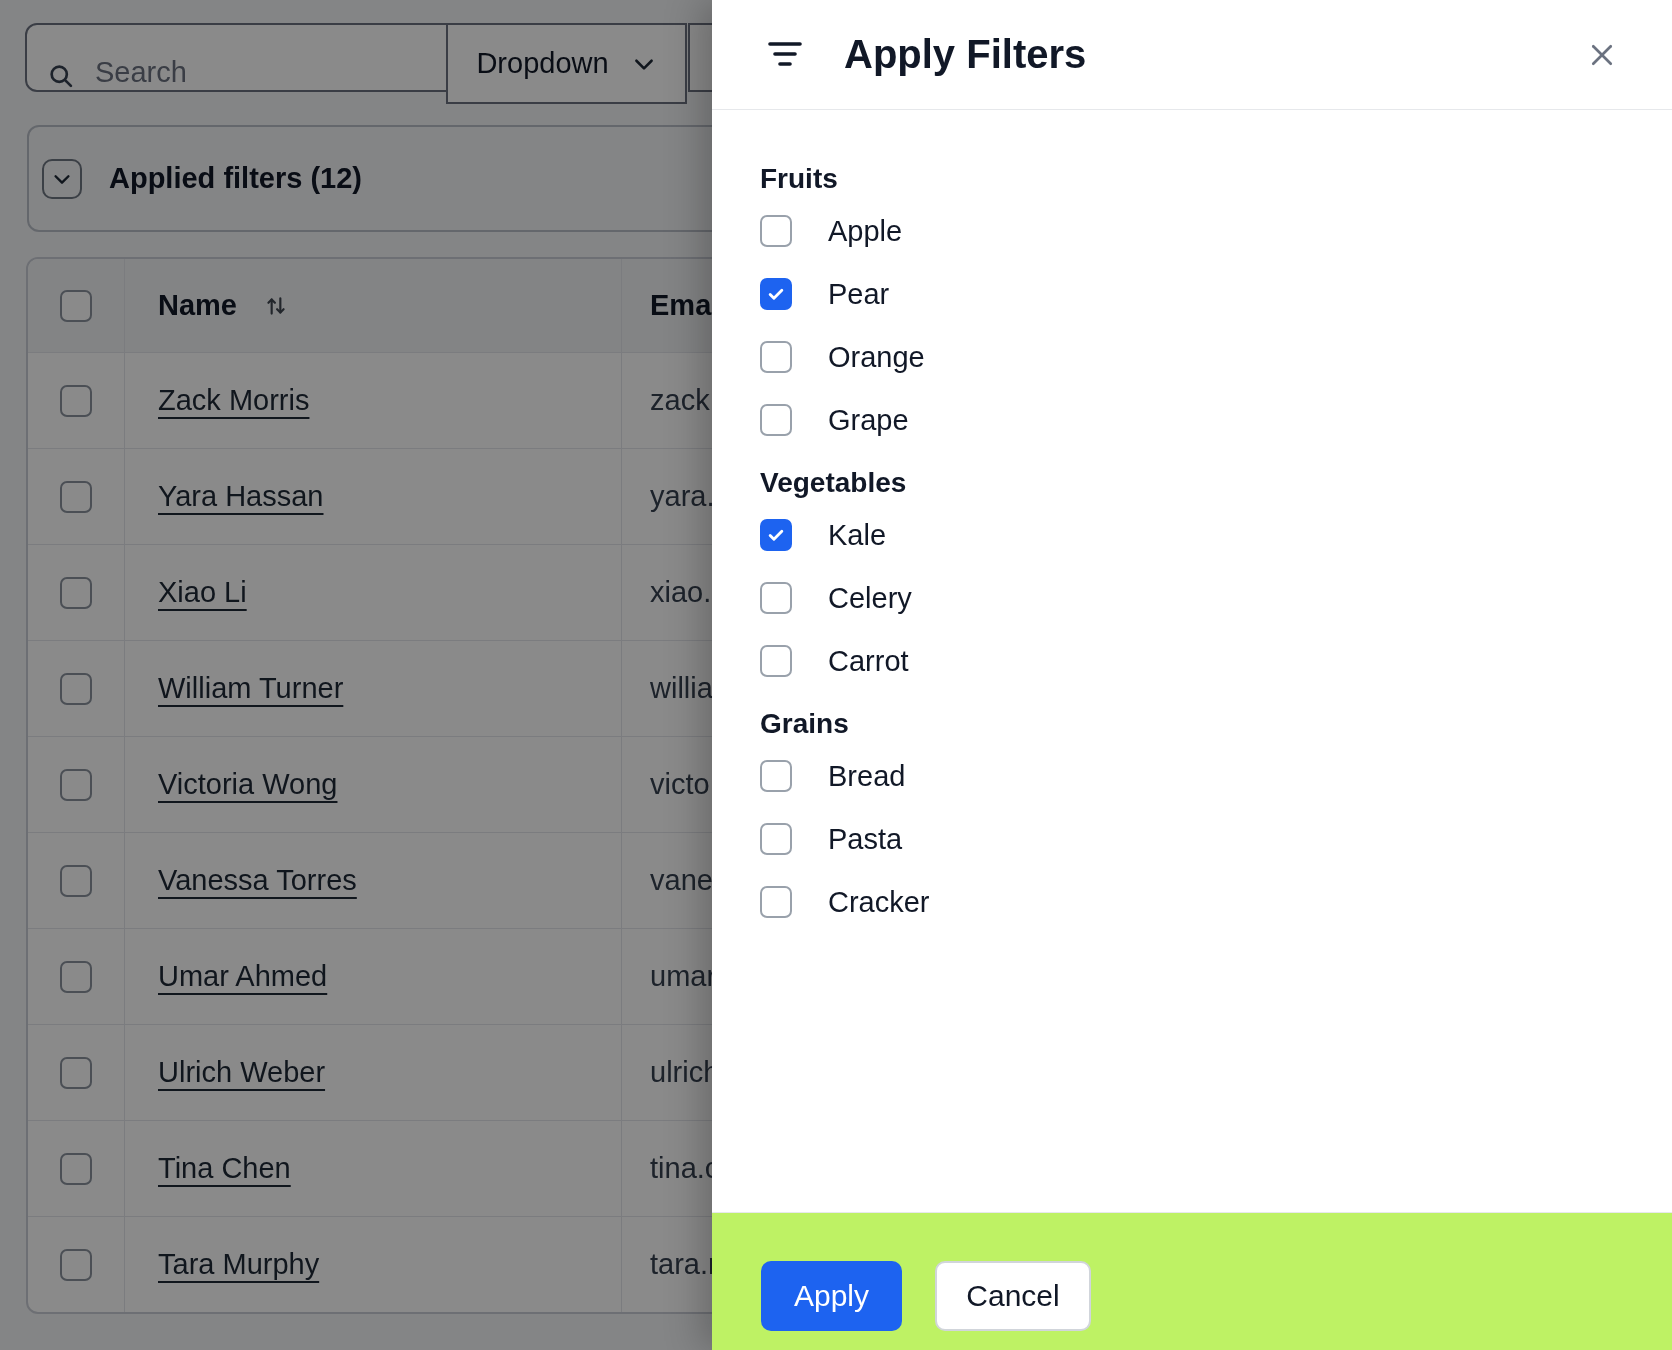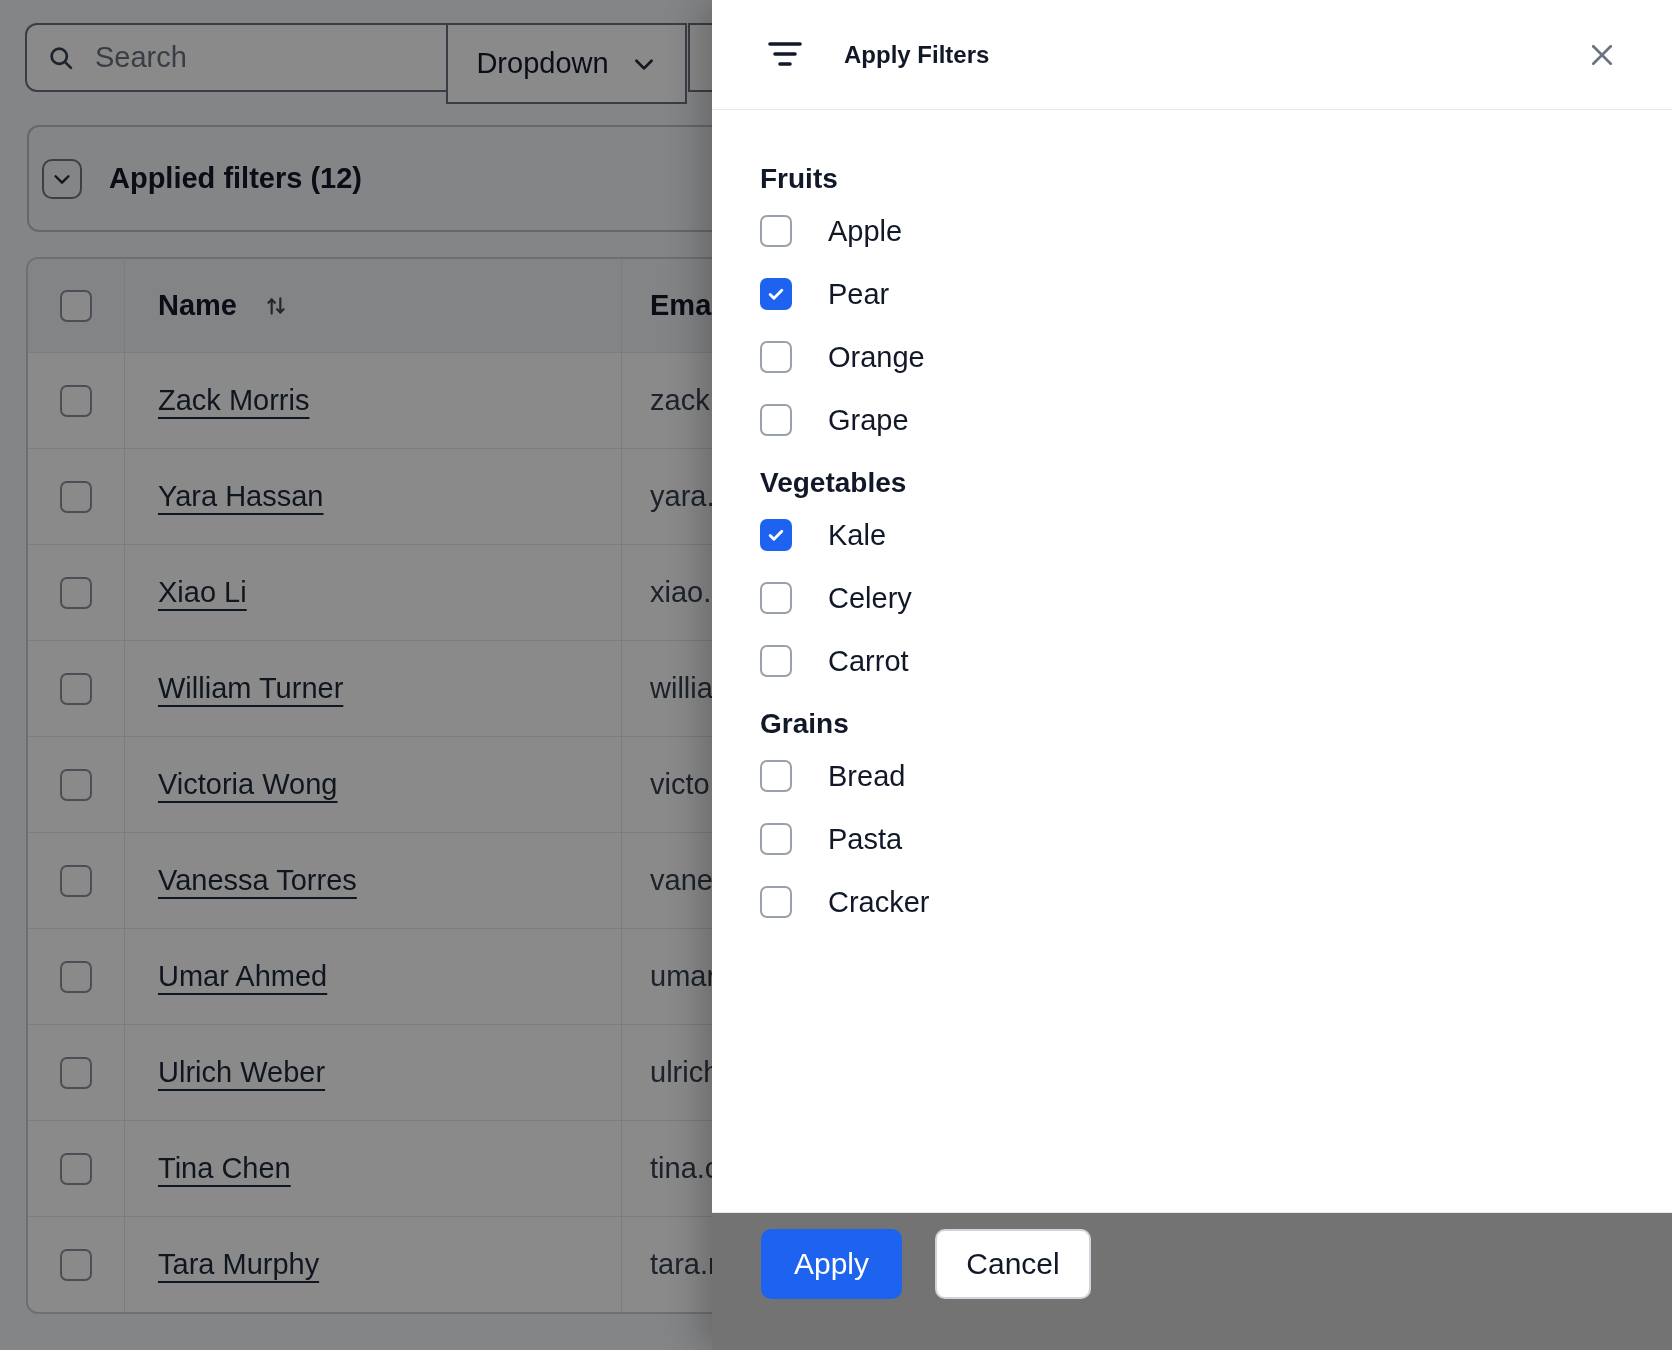--- a/index.html
+++ b/index.html
@@ -8,21 +8,21 @@
     font-family:"Liberation Sans", sans-serif;
     background:#f4f5f7;color:#111827;
   }
   
   .page{position:absolute;inset:0;z-index:1;}
 
   .toolbar{position:absolute;left:25px;top:23px;height:69px;display:flex;}
   .search-box{
     box-sizing:border-box;width:423px;height:69px;background:#ffffff;
     border:2px solid #6b7280;border-radius:12px 0 0 12px;
-    display:flex;align-items:center;padding:0 20px;gap:18px;
+    display:flex;align-items:flex-end;padding:0 20px;gap:18px;
   }
   .search-box input{
     border:none;outline:none;background:transparent;flex:1;
     font-family:"Liberation Sans", sans-serif;font-size:29px;color:#111827;
   }
   .search-box input::placeholder{color:#6b7280;}
   .dropdown-btn{
     box-sizing:border-box;margin-left:-2px;width:241px;height:81px;background:#fff;
     border:2px solid #6b7280;display:flex;align-items:center;justify-content:center;
     gap:22px;font-size:29px;color:#111827;cursor:pointer;
@@ -68,40 +68,40 @@
 
   
   .panel{
     position:absolute;left:712px;top:0;width:960px;height:1350px;background:#ffffff;
     z-index:10;box-shadow:-12px 0 34px rgba(0,0,0,0.22);
   }
   .panel-header{
     box-sizing:border-box;height:110px;border-bottom:1px solid #e6e8eb;
     display:flex;align-items:center;padding:0 48px 0 56px;gap:42px;
   }
-  .panel-title{font-size:24px;font-weight:700;color:#111827;flex:1;}
+  .panel-title{font-size:40px;font-weight:700;color:#111827;flex:1;}
   .close-btn{width:44px;height:44px;border:none;background:transparent;cursor:pointer;
     display:flex;align-items:center;justify-content:center;padding:0;}
 
   .panel-body{padding:34px 48px 0 48px;}
   .filter-section{margin-top:26px;}
   .filter-section:first-child{margin-top:19px;}
   .filter-section h3{margin:0 0 20px 0;font-size:28px;font-weight:700;color:#111827;}
   .opt{display:flex;align-items:center;gap:36px;height:32px;margin-bottom:31px;}
   .cb{box-sizing:border-box;width:32px;height:32px;border:2px solid #99a1ab;border-radius:7px;
     background:#fff;cursor:pointer;flex:none;display:flex;align-items:center;justify-content:center;}
   .cb.checked{border:none;background:var(--accent,#1d63f0);}
   .cb svg{display:none;}
   .cb.checked svg{display:block;}
   .opt-label{font-size:29px;color:#111827;}
 
   .panel-footer{
     box-sizing:border-box;position:absolute;left:0;right:0;bottom:0;height:138px;
-    background:#737373;border-top:1px solid #e7e9ec;
-    display:flex;align-items:flex-start;padding:16px 0 0 49px;gap:33px;
+    background:#bef264;border-top:1px solid #e7e9ec;
+    display:flex;align-items:flex-start;padding:48px 0 0 49px;gap:33px;
   }
   .btn{box-sizing:border-box;height:70px;border-radius:10px;font-family:"Liberation Sans",sans-serif;
     font-size:30px;display:flex;align-items:center;justify-content:center;cursor:pointer;}
   .btn-apply{width:141px;background:var(--accent,#1d63f0);color:#ffffff;border:none;font-weight:500;}
   .btn-cancel{width:156px;background:#ffffff;color:#111827;border:2px solid #d1d5db;font-weight:400;}
 
   svg{flex:none;}
 </style>
 </head>
 <body>

